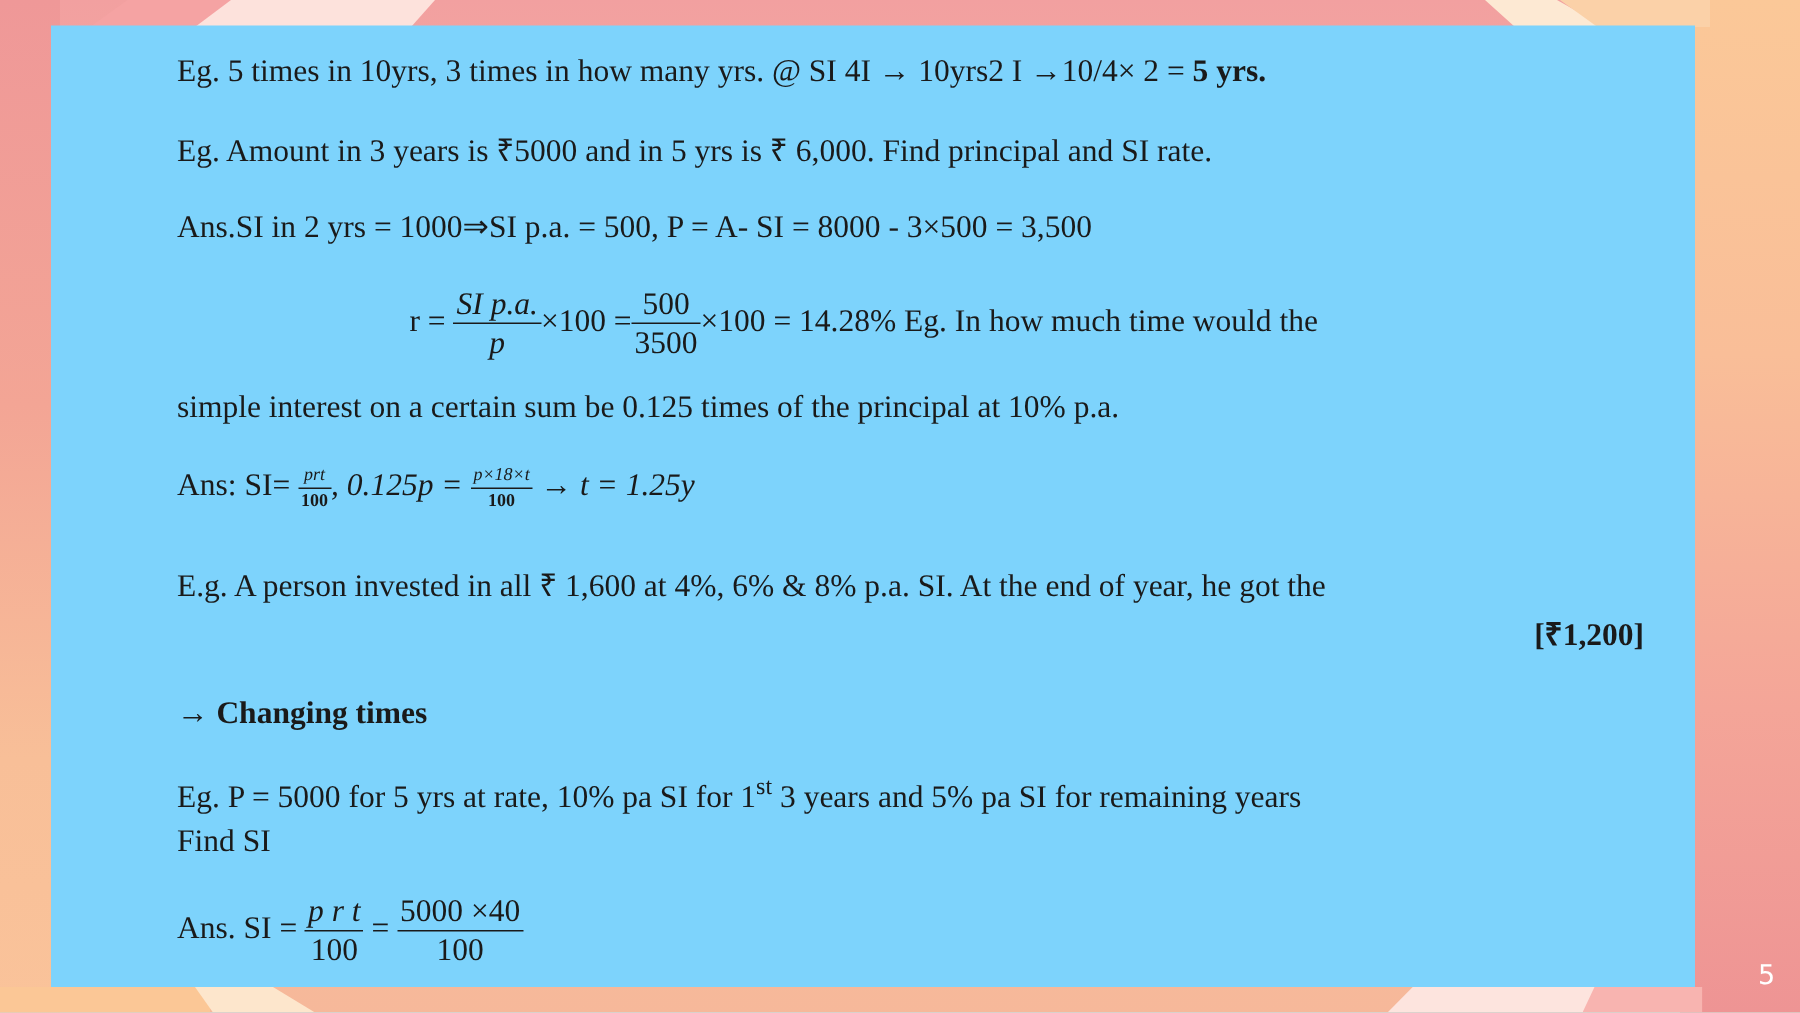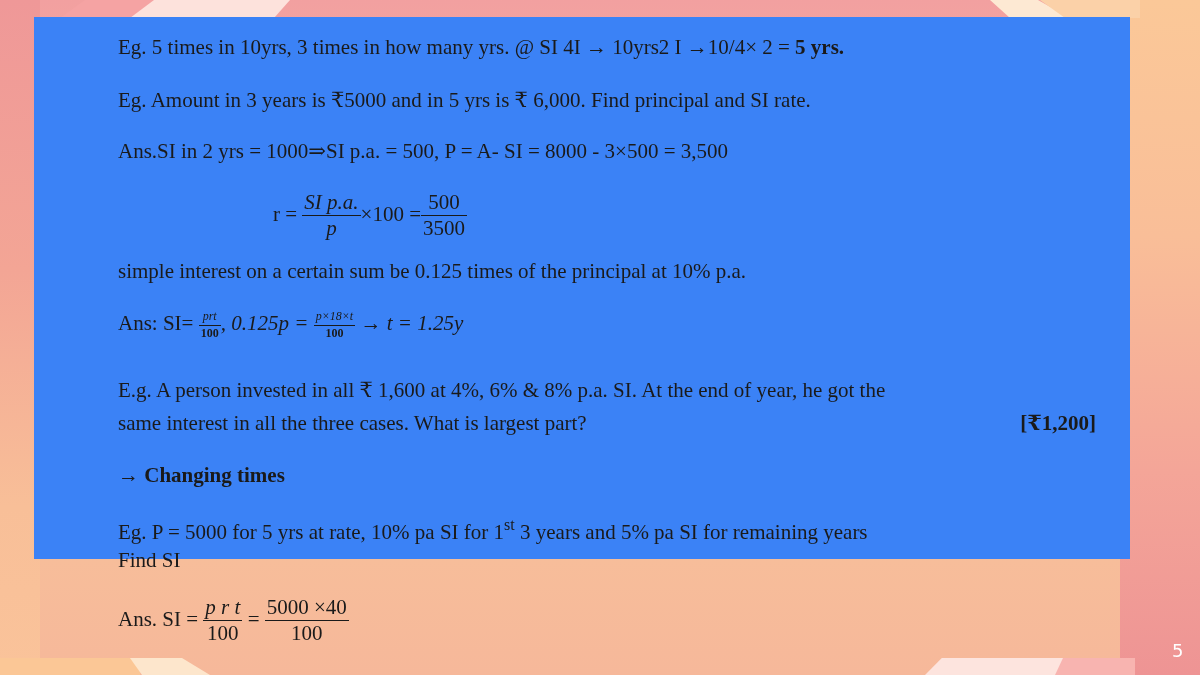--- a/index.html
+++ b/index.html
@@ -56,22 +56,23 @@
     }
     .bot-right-2 {
       left: 1055px; top: 658px; width: 80px; height: 17px;
       background: #f8b4b0;
       clip-path: polygon(10% 0, 100% 0, 100% 100%, 0 100%);
     }
 
     
     .card {
       position: absolute;
-      left: 34px; top: 17px; width: 1096px; height: 542px;
-      background: #3b82f6;
+      left: 34px; top: 17px; width: 1096px; height: 641px;
+      background: #7dd3fc;
+      font-family: Liberation Serif, serif;
     }
     .content {
       position: absolute; left: 84px; top: 0; width: 1000px;
       font-size: 21px; line-height: 1.2;
     }
     .line { position: absolute; left: 0; white-space: nowrap; }
     .b { font-weight: bold; }
     .i { font-style: italic; }
     sup { font-size: 16px; vertical-align: 9px; }
 
@@ -124,21 +125,21 @@
     </div>
 
     <div class="line" style="top:173px; left:155px;">
       <span>r = </span>
       <span class="frac">
         <span class="num i">SI p.a.</span>
         <span class="den i">p</span>
       </span><span>×100 =</span><span class="frac">
         <span class="num">500</span>
         <span class="den">3500</span>
-      </span>
+      </span><span>×100 = 14.28% Eg.  In how much time would the</span>
     </div>
 
     <div class="line" style="top:242px;">
       <span>simple interest on a certain sum be 0.125 times of the principal at 10% p.a.</span>
     </div>
 
     <div class="line" style="top:292px;">
       <span>Ans: SI= </span>
       <span class="frac small">
         <span class="num i">prt</span>
@@ -148,21 +149,20 @@
         <span class="num i">p×18×t</span>
         <span class="den b">100</span>
       </span><span class="i"> →  t = 1.25y</span>
     </div>
 
     <div class="line" style="top:361px;">
       <span>E.g. A person invested in all ₹ 1,600 at 4%, 6% &amp; 8% p.a. SI. At the end of year, he got the</span>
     </div>
 
     <div class="line" style="top:394px; width:978px;">
-      <span>same interest in all the three cases. What is largest part?</span>
       <span class="right-bracket">[₹1,200]</span>
     </div>
 
     <div class="line b" style="top:446px;">
       <span>→ </span><span>Changing times</span>
     </div>
 
     <div class="line" style="top:498px;">
       <span>Eg. P = 5000 for 5 yrs at rate, 10% pa SI for 1</span><sup>st</sup><span> 3 years and 5% pa SI for remaining years</span>
     </div>

